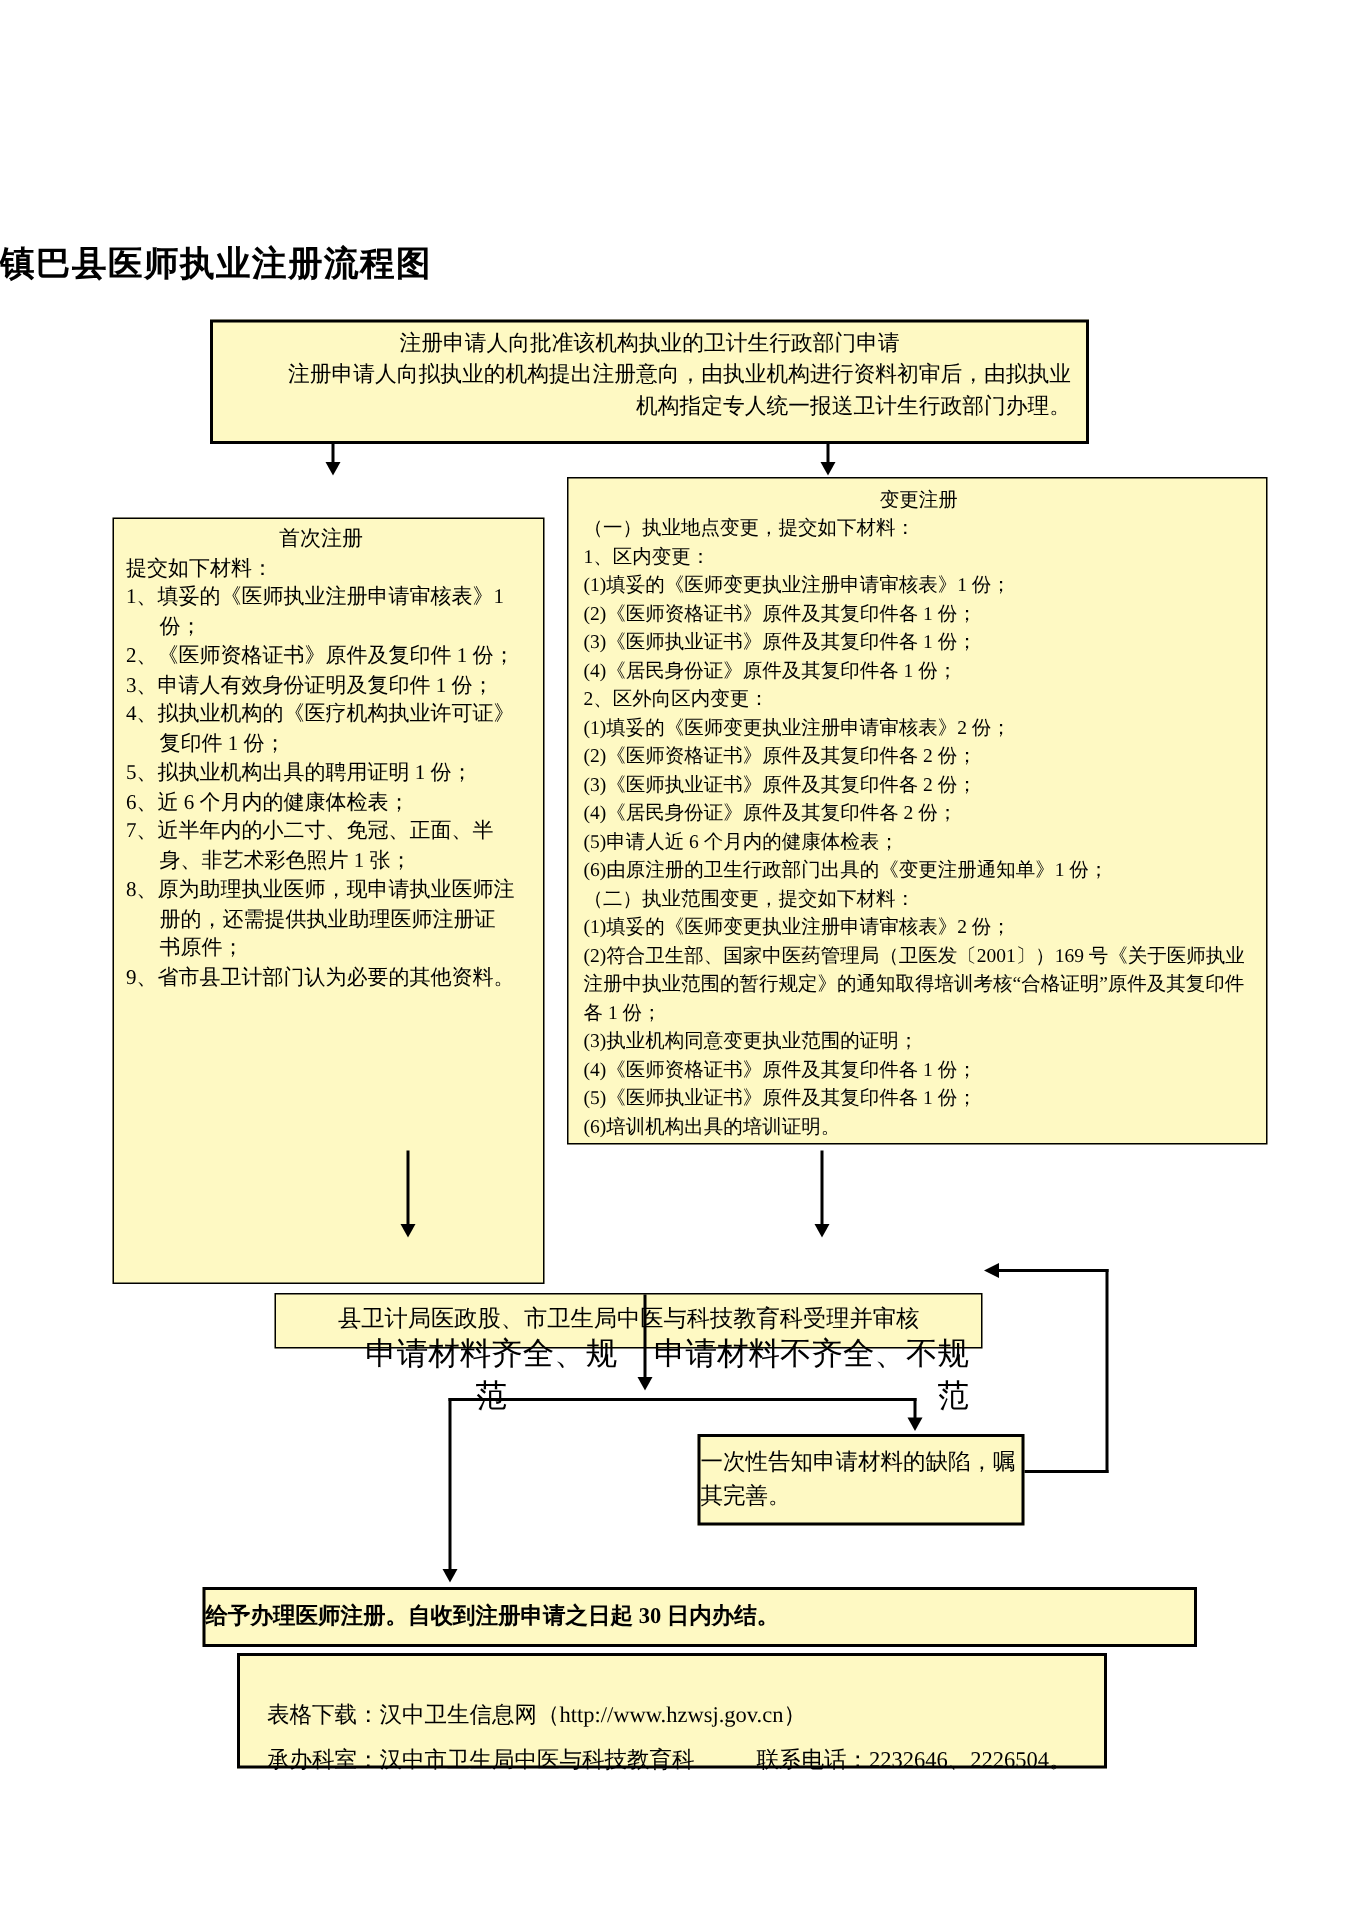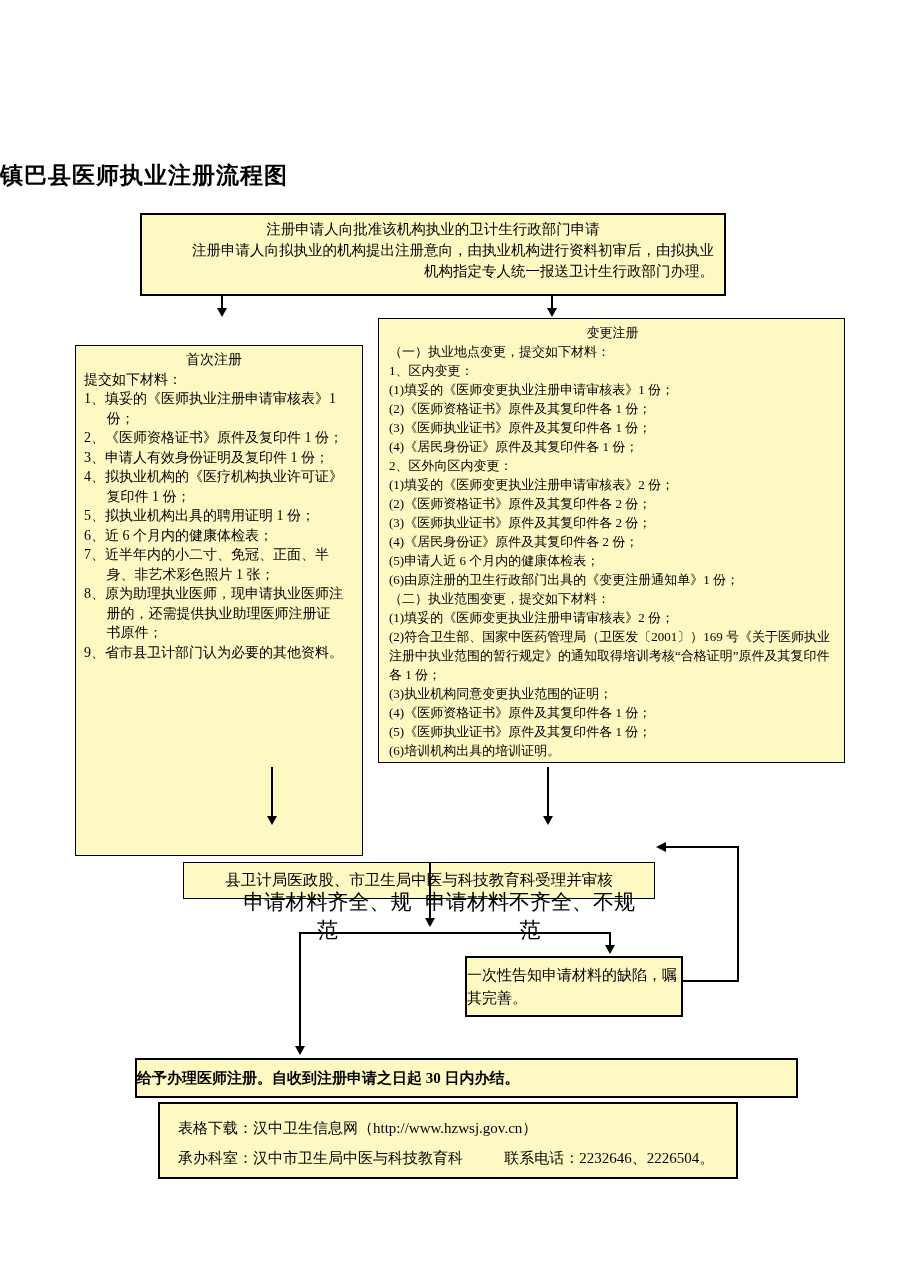--- a/index.html
+++ b/index.html
@@ -33,30 +33,30 @@
   .right-box { left:378px; top:318px; width:467px; height:445px;
     padding:4px 8px 0 10px; font-size:13px; line-height:19px; }
   .box-title { text-align:center; }
   .hang { padding-left:1.6em; text-indent:-1.6em; }
 
   .review-box { left:183px; top:826px; width:472px; height:37px;
     font-size:15.5px; text-align:center; line-height:34px;margin-top:36px; }
 
   .branch-label { position:absolute; top:888px; font-size:21px; text-align:center; }
   .label-complete { left:235px; width:185px; }
-  .label-incomplete { left:425px; width:210px; }
+  .label-incomplete { left:436px; width:210px;text-align:right; }
 
   .defect-box { left:465px; top:956px; width:218px; height:61px;
     border-width:2px; padding:6px 0; font-size:15px; line-height:23px; }
 
   .final-box { left:135px; top:1058px; width:663px; height:40px;
     border-width:2px; font-size:15px; text-align:left; line-height:36px;font-weight:bold; }
 
   .footer-box { left:158px; top:1102px; width:580px; height:77px;
-    border-width:2px; padding:9px 8px 0 18px; font-size:15px; line-height:30px; }
+    border-width:2px; padding:25px 8px 0 18px; font-size:15px; line-height:30px; }
   .footer-phone { margin-left:2.5em; }
 </style>
 </head>
 <body>
 
 <div id="canvas">
 
   <div class="title">镇巴县医师执业注册流程图</div>
 
   <div class="box top-box">

